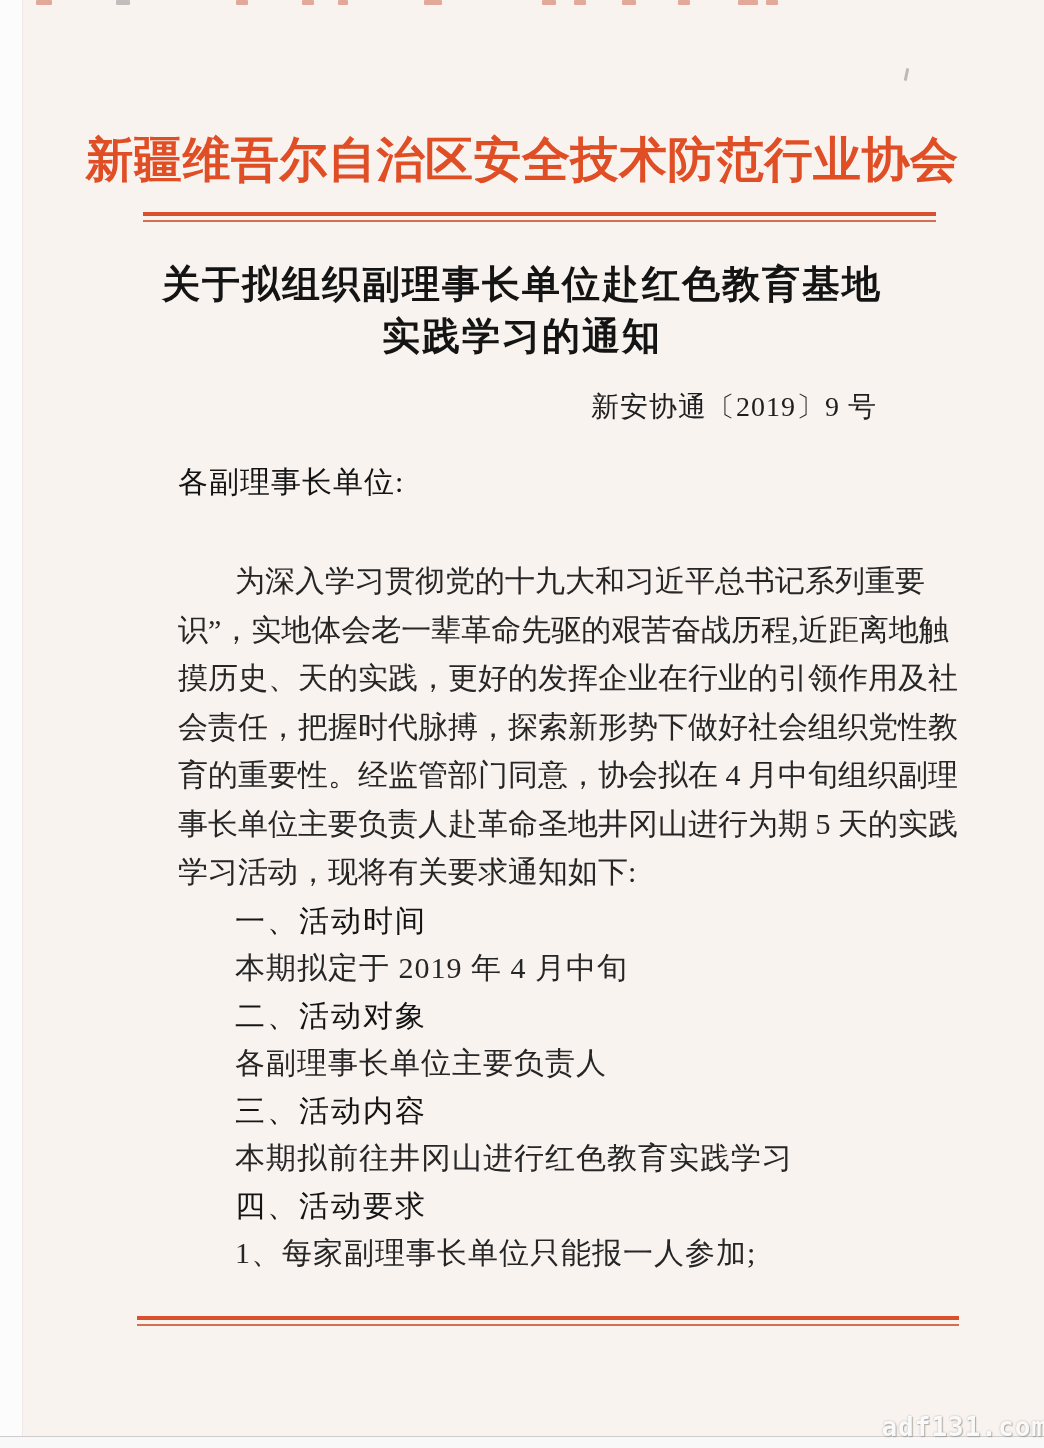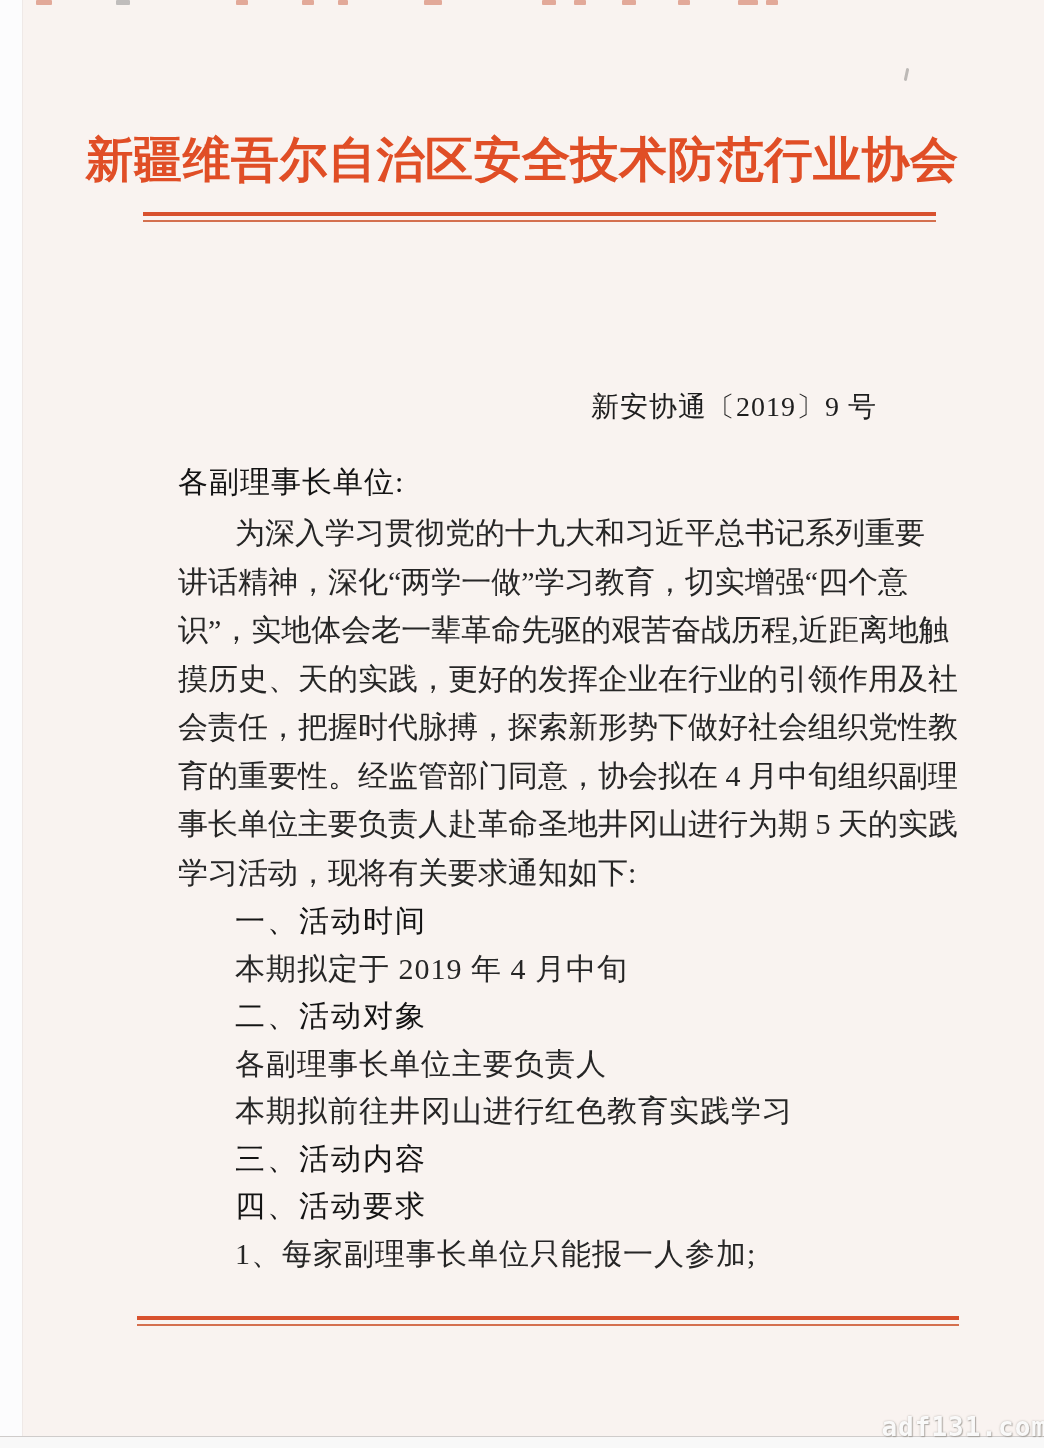--- a/index.html
+++ b/index.html
@@ -35,21 +35,21 @@
     position:absolute;top:388px;right:167px;
     font-size:28px;color:#1e1e1e;letter-spacing:1px;margin-left:24px;
   }
   .salutation{
     position:absolute;left:178px;top:462px;
     font-size:30px;font-weight:normal;color:#141414;letter-spacing:1px;
   }
   
   .body-flow{position:absolute;left:178px;top:509px;width:724px;font-size:30px;}
   .pline{line-height:48.5px;text-align:justify;text-align-last:justify;white-space:nowrap;}
-  .pline.first{padding-left:57px;}
+  .pline.first{padding-left:57px;margin-top:48px;}
   .pline.last{text-align:left;text-align-last:left;font-family:Liberation Serif, serif;}
   .srow{line-height:47.5px;padding-left:57px;white-space:nowrap;}
   .srow.head{font-weight:normal;color:#141414;letter-spacing:2px;}
   .srow.body{letter-spacing:1px;}
   
   .watermark{
     position:absolute;right:-4px;bottom:6px;
     font-family:"DejaVu Sans Mono","Liberation Mono",monospace;
     font-weight:bold;font-size:26px;letter-spacing:1px;
     color:rgba(255,255,255,0.93);
@@ -85,41 +85,44 @@
   <span class="ta" style="left:766px;width:12px;"></span>
   <span class="tick-mark"></span>
 
   <div class="org-name">新疆维吾尔自治区安全技术防范行业协会</div>
   <div class="rule">
     <div class="thick"></div>
     <div class="gap"></div>
     <div class="thin"></div>
   </div>
 
+  <div class="doc-title">
+    <div>关于拟组织副理事长单位赴红色教育基地</div>
+    <div>实践学习的通知</div>
+  </div>
 
   <div class="doc-number">新安协通〔2019〕9 号</div>
 
   <div class="salutation">各副理事长单位:</div>
 
   <div class="body-flow">
     <div class="pline first">为深入学习贯彻党的十九大和习近平总书记系列重要</div>
-    <div class="pline">讲话精神，深化“两学一做”学习教育，切实增强“四个意</div>
     <div class="pline">识”，实地体会老一辈革命先驱的艰苦奋战历程,近距离地触</div>
     <div class="pline">摸历史、天的实践，更好的发挥企业在行业的引领作用及社</div>
     <div class="pline">会责任，把握时代脉搏，探索新形势下做好社会组织党性教</div>
     <div class="pline">育的重要性。经监管部门同意，协会拟在 4 月中旬组织副理</div>
     <div class="pline">事长单位主要负责人赴革命圣地井冈山进行为期 5 天的实践</div>
     <div class="pline last">学习活动，现将有关要求通知如下:</div>
 
     <div class="srow head">一、活动时间</div>
     <div class="srow body">本期拟定于 2019 年 4 月中旬</div>
     <div class="srow head">二、活动对象</div>
     <div class="srow body">各副理事长单位主要负责人</div>
+    <div class="srow head">三、活动内容</div>
     <div class="srow body">本期拟前往井冈山进行红色教育实践学习</div>
-    <div class="srow head">三、活动内容</div>
     <div class="srow head">四、活动要求</div>
     <div class="srow body">1、每家副理事长单位只能报一人参加;</div>
   </div>
 
   <div class="rule-bottom">
     <div class="thick"></div>
     <div class="gap"></div>
     <div class="thin"></div>
   </div>
 

